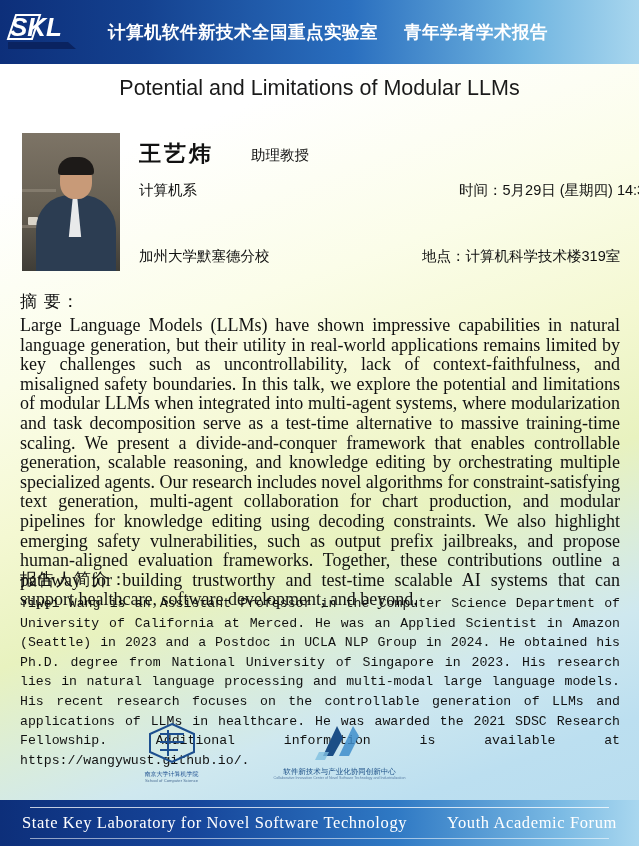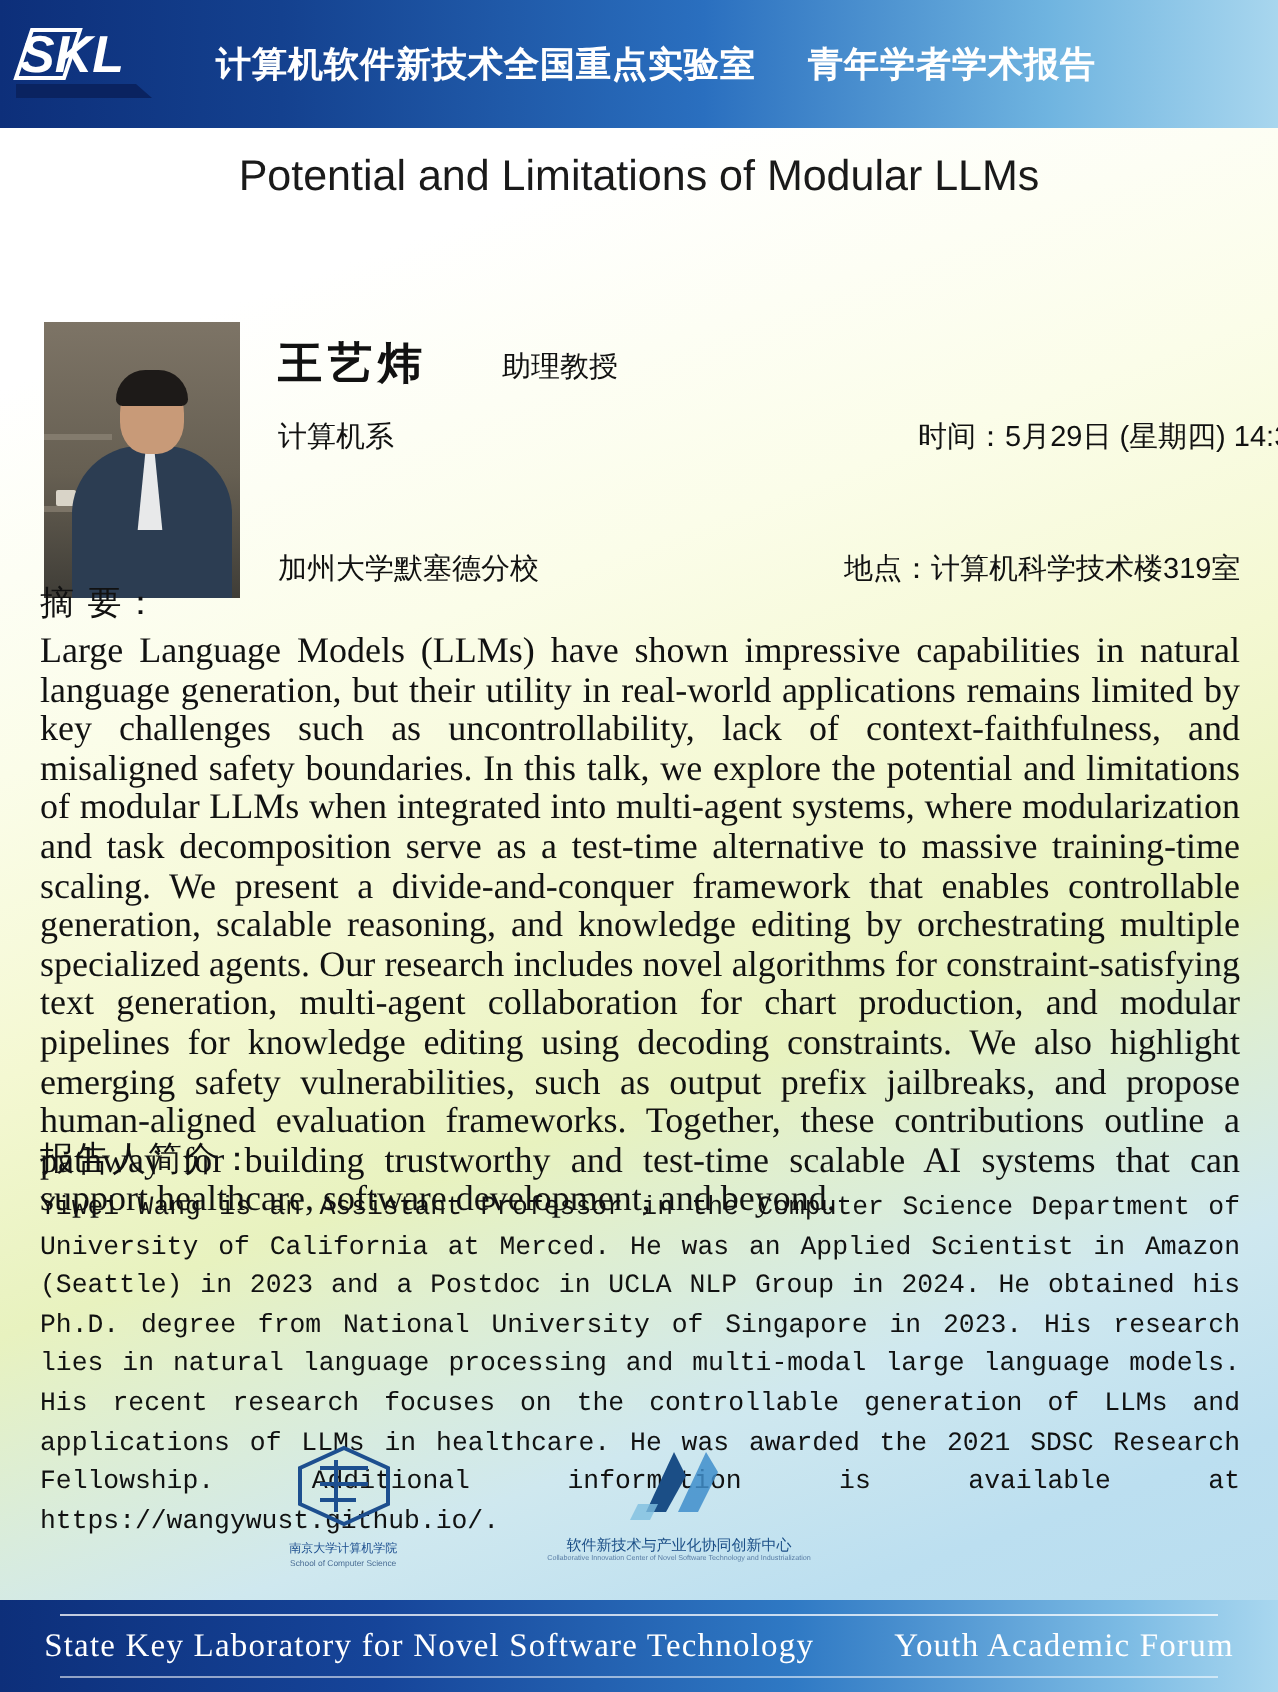--- a/index.html
+++ b/index.html
@@ -63,21 +63,21 @@
     text-align: center;
     font-size: 21.5px;
     line-height: 28px;
     color: #1a1a1a;
     font-family: "Liberation Sans", sans-serif;
   }
 
   
   .speaker-row {
     position: absolute;
-    left: 22px; top: 161px;
+    left: 22px; top: 133px;
     width: 600px;
     height: 140px;
   }
   .photo {
     position: absolute;
     left: 0; top: 0;
     width: 98px;
     height: 138px;
     background: linear-gradient(180deg, #6d6658 0%, #5d584b 40%, #4b4a42 100%);
     overflow: hidden;

